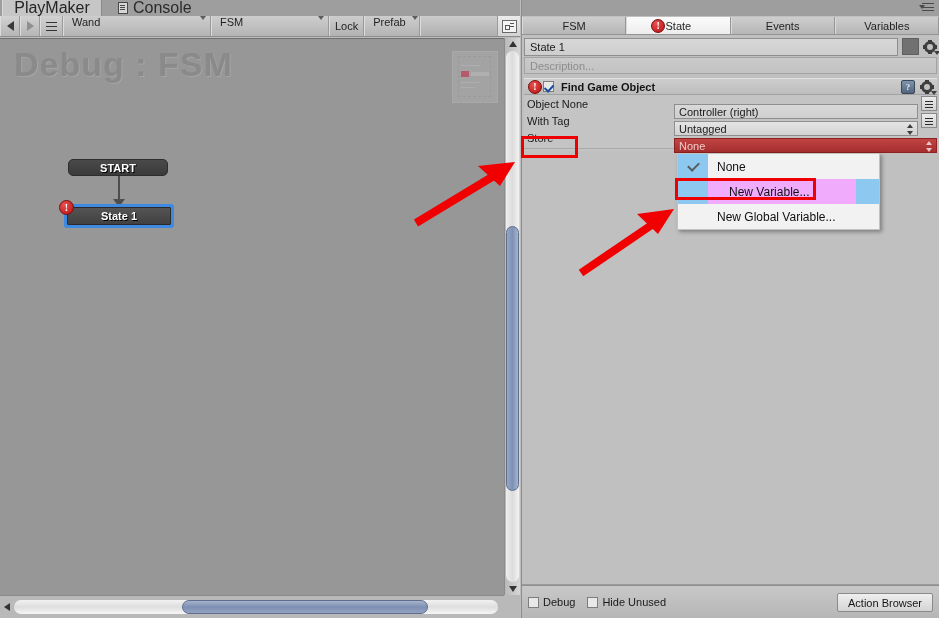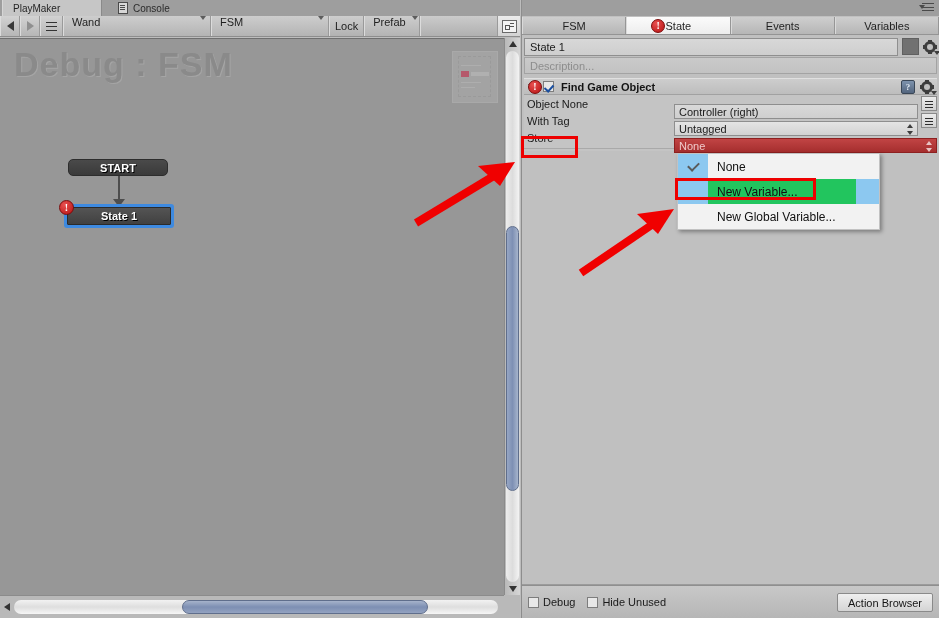--- a/index.html
+++ b/index.html
@@ -27,24 +27,25 @@
     left: 0; top: 0;
     width: 520px; height: 16px;
     background: #9e9e9e;
     border-bottom: 1px solid #7e7e7e;
   }
   .wtab {
     position: absolute;
     top: 0; height: 16px;
     display: flex; align-items: center;
     padding: 0 10px;
-    font-size: 10px;
+    font-size: 16px;
     color: #252525;
     box-sizing: border-box;
     white-space: nowrap;
+    justify-content: center;
   }
   .wtab.active {
     background: #c6c6c6;
     border-right: 1px solid #8a8a8a;
     border-left: 1px solid #d6d6d6;
   }
   .wtab.inactive { background: transparent; color: #2b2b2b; }
   .tab-doc-icon {
     display:inline-block;
     width: 8px; height: 10px;
@@ -550,21 +551,21 @@
     box-sizing:border-box;
     position:relative;
   }
   .dd-check-col {
     width: 30px;
     display:flex;align-items:center;justify-content:center;
     height:100%;
     box-sizing:border-box;
   }
   .dd-item.sel-check .dd-check-col { background:#8cc8f0; }
-  .dd-item.hl { background:#22c55e; }
+  .dd-item.hl { background:#f0abfc;gap:12px; }
   .dd-item.hl .dd-check-col { background:#8cc8f0; }
   .dd-label { padding-left: 9px; }
   .check-glyph {
     width:9px;height:5px;
     border:solid #5a5a5a;
     border-width:0 0 2px 2px;
     transform: rotate(-45deg);
     margin-top:-3px;
   }
   .dd-gap {

